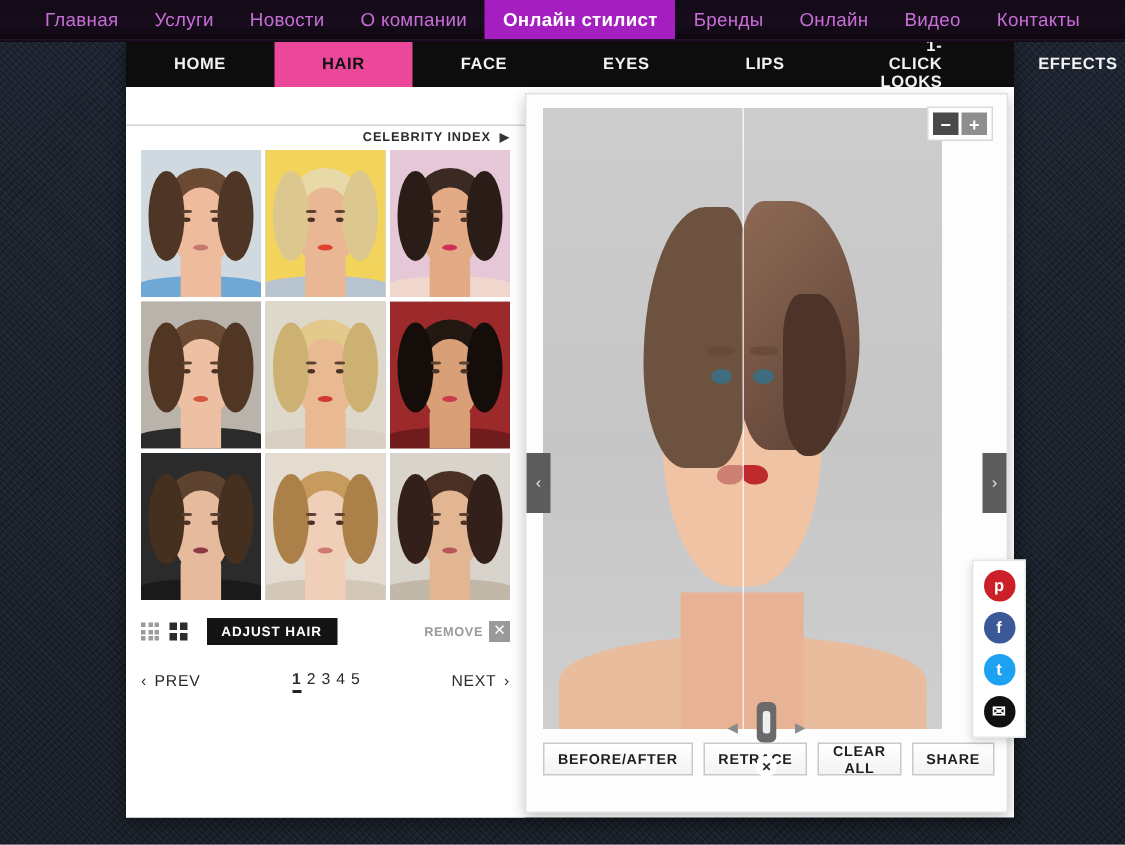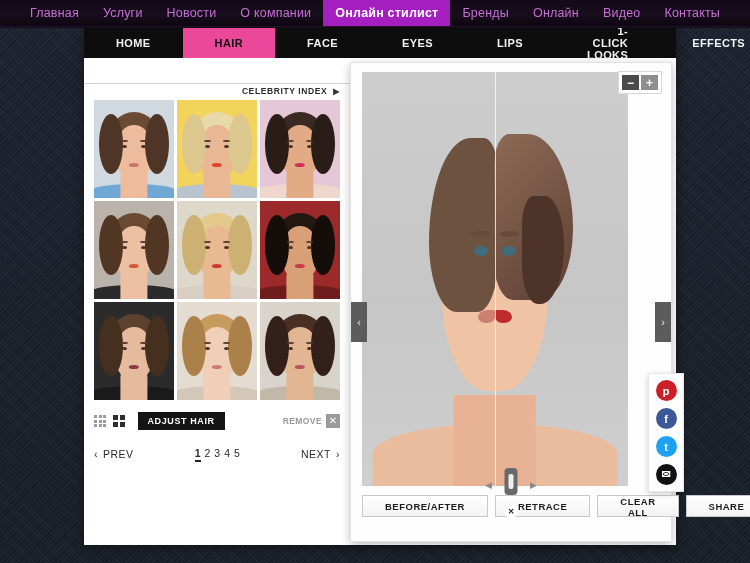--- a/index.html
+++ b/index.html
@@ -178,21 +178,21 @@
     justify-content:center;color:#fff;font-size:11px;font-weight:bold;cursor:pointer;
   }
   .actions{
     position:absolute;left:11px;top:432px;width:298px;height:24px;display:flex;gap:7px;
   }
   .actions button{
     font-family:"Liberation Sans",sans-serif;
     background:linear-gradient(180deg,#ffffff,#f3f3f3);
     border:1px solid #c9c9c9;color:#1d1d1d;
     font-size:9.5px;font-weight:bold;letter-spacing:.5px;
-    padding:0 22px;height:22px;cursor:pointer;
+    padding:0 9px;height:22px;cursor:pointer;
   }
 </style>
 </head>
 <body>
 
 <div class="bg-texture"></div>
 
 <div class="topnav">
   <div class="inner" id="topnav-inner">
       <a>Главная</a>

